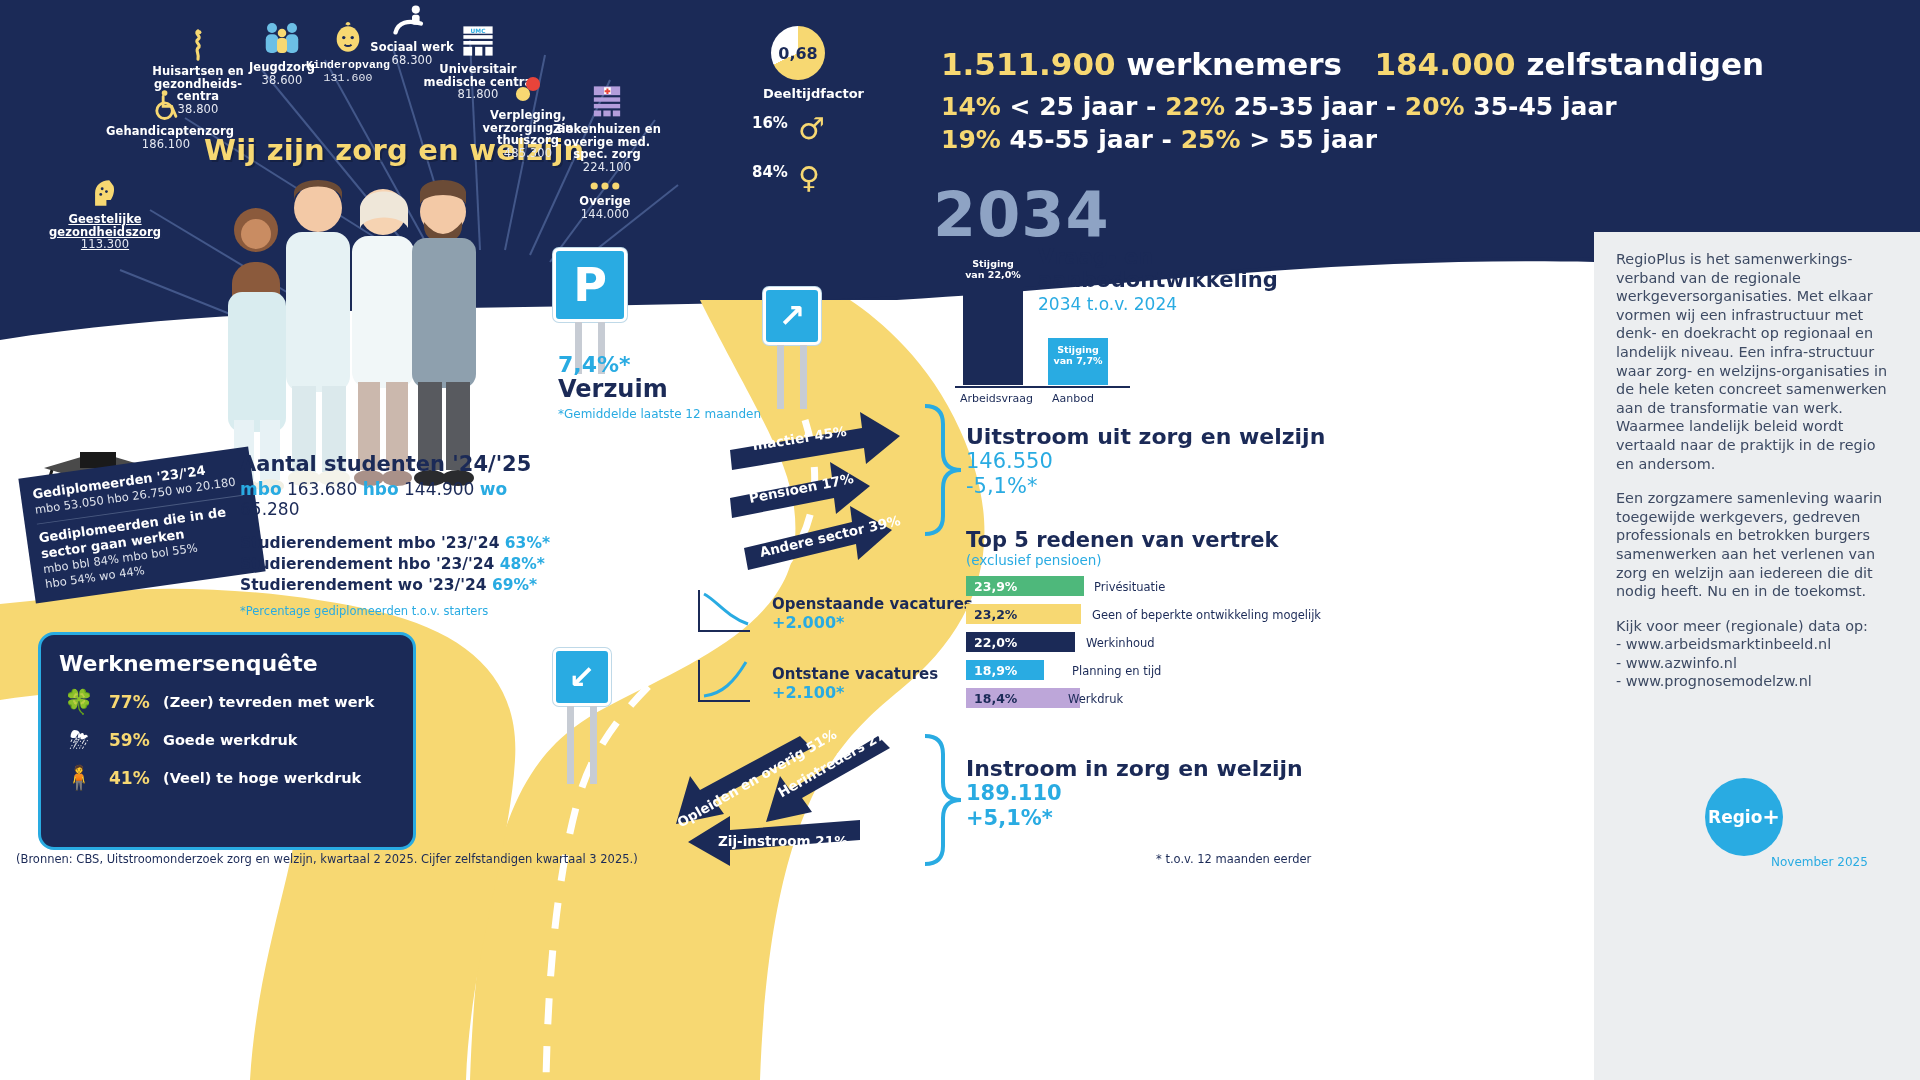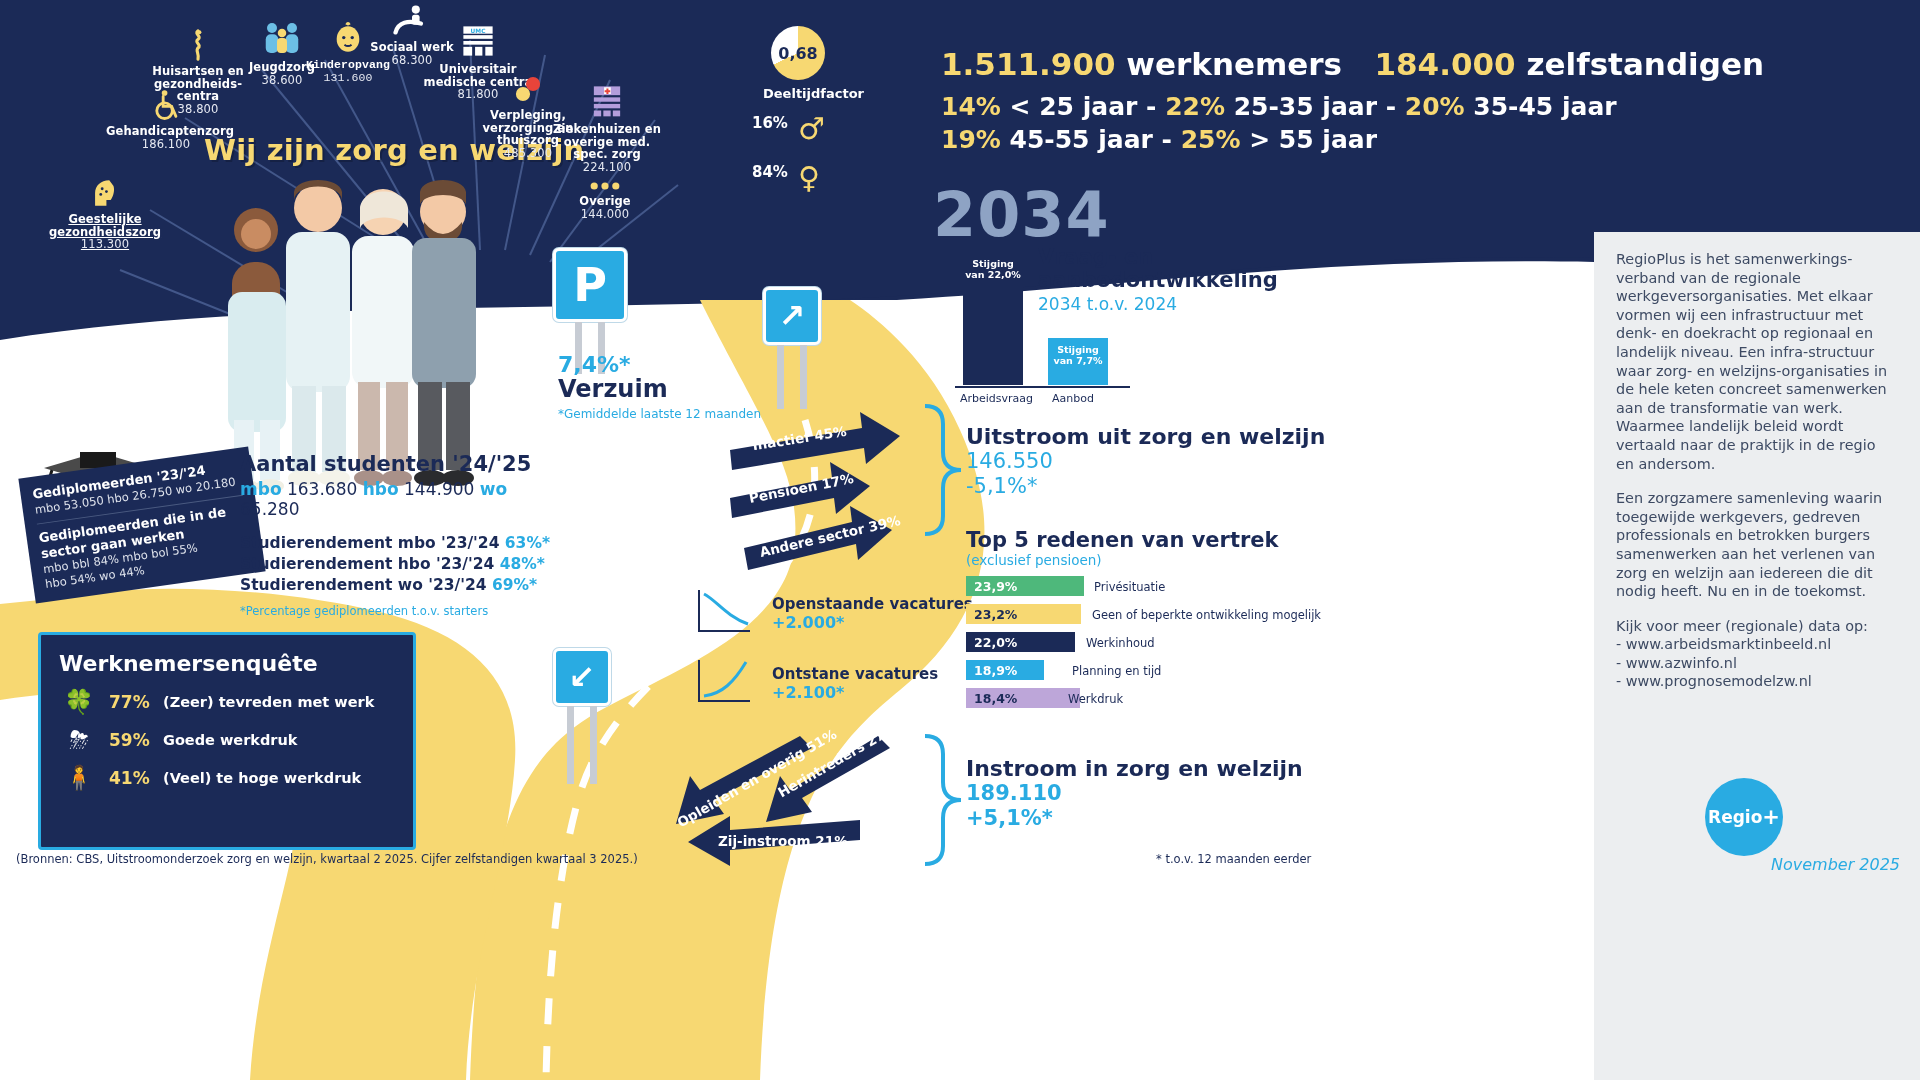--- a/index.html
+++ b/index.html
@@ -69,21 +69,21 @@
   }
   .rpanel p{ color:#3d4a63; font-size:14.4px; line-height:18.6px; margin-bottom:16px; }
   .rpanel .links{ color:#3d4a63; font-size:14.4px; line-height:18.6px; }
   .logo{
     position:absolute; left:1705px; top:778px;
     width:78px;height:78px;border-radius:50%;background:#29abe2;
     display:flex;align-items:center;justify-content:center;
     color:#fff;font-weight:bold;font-size:17px;
   }
   .logo sup{ font-size:21px; }
-  .rmonth{ position:absolute; left:1771px; top:855px; color:#29abe2; font-size:16px;font-style:italic;}
+  .rmonth{ position:absolute; left:1771px; top:855px; color:#29abe2; font-size:12px;}
 
   
   .sign{ position:absolute; }
   .sign .board{
     background:#29abe2;border:3px solid #fff;border-radius:6px;
     display:flex;align-items:center;justify-content:center;color:#fff;
     box-shadow:0 0 0 1px #bfd9e8;
   }
   .sign .poles{ display:flex; gap:16px; justify-content:center; margin-top:0; }
   .sign .pole{ width:7px; background:#c7ccd4; }
@@ -110,21 +110,21 @@
   .students h3{ color:#1b2a57; font-size:21px; font-weight:bold; }
   .students .lvl{ font-size:17px; margin-top:3px; color:#1b2a57; }
   .students .lvl b{ color:#29abe2; }
   .students .rend{ color:#1b2a57; font-size:15.5px; font-weight:bold; margin-top:3px;}
   .students .rend i{ font-style:normal; color:#29abe2; }
   .students .fnote{ color:#29abe2; font-size:11.5px; line-height:14px; margin-top:10px;}
 
   
   .enq{
     position:absolute; left:38px; top:632px; width:378px; height:218px;
-    background:#1b2a57; border:3px solid #29abe2; border-radius:4px;
+    background:#1b2a57; border:3px solid #29abe2; border-radius:16px;
     padding:16px 18px; color:#fff;
   }
   .enq h3{ font-size:22px; font-weight:bold; margin-bottom:12px;}
   .enq .row{ display:flex; align-items:center; gap:10px; margin-bottom:10px;}
   .enq .pc{ color:#f7d872; font-weight:bold; font-size:17px; width:44px;}
   .enq .tx{ font-size:14.5px; font-weight:bold; line-height:17px;}
   .enq .icn{ width:40px;text-align:center;font-size:24px;}
 
   
   .vac{ position:absolute; display:flex; align-items:flex-end; gap:22px; }

